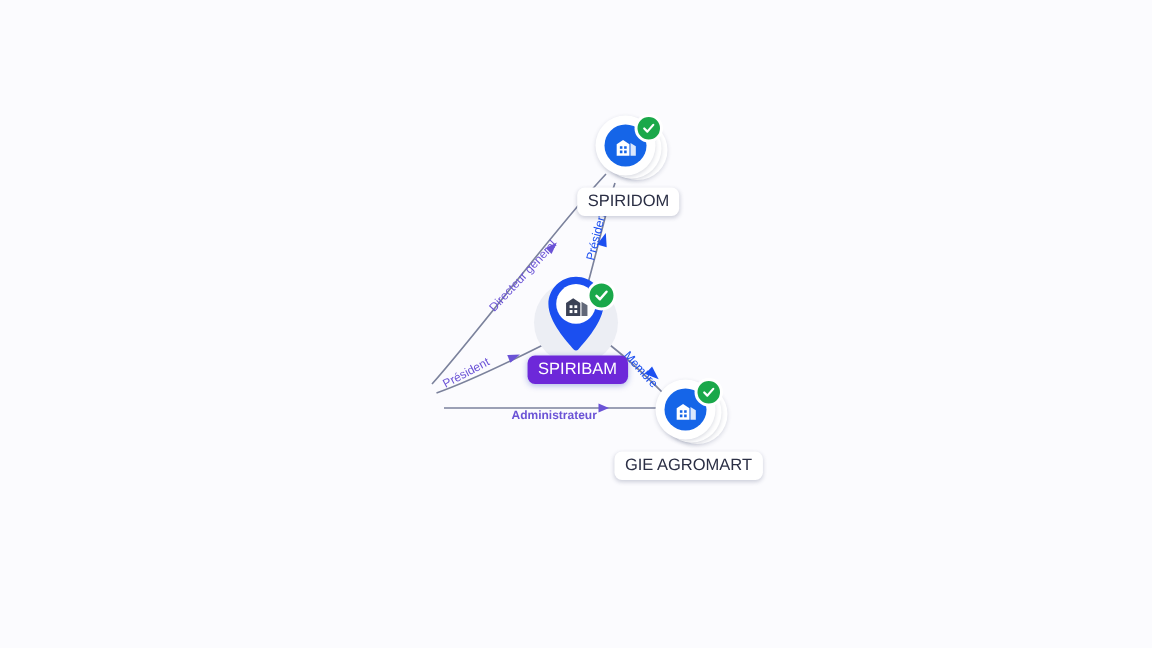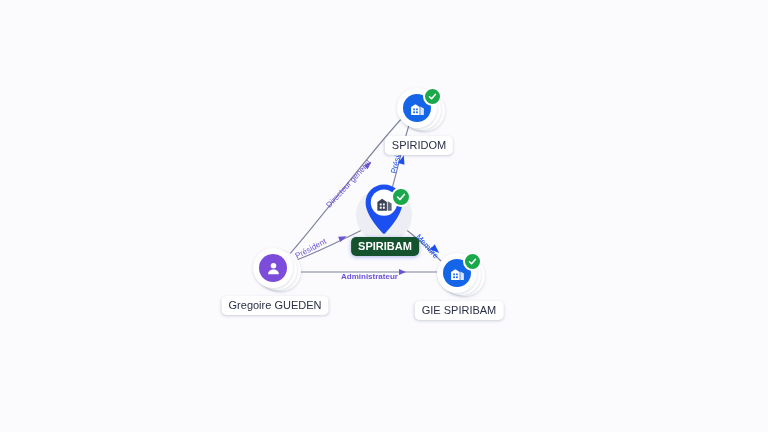--- a/index.html
+++ b/index.html
@@ -41,21 +41,21 @@
   .nlabel{
     position:absolute;left:50%;transform:translateX(-50%);
     white-space:nowrap;
     font-size:11px;line-height:13px;
     padding:3px 7px;border-radius:5px;
     background:#ffffff;color:#2b2f45;
     box-shadow:0 1px 3px rgba(40,50,90,.22);
     font-family:"Liberation Sans", sans-serif;
   }
   .nlabel.primary{
-    background:#14532d;color:#ffffff;font-weight:700;
+    background:#6d28d9;color:#ffffff;font-weight:400;
     box-shadow:0 1px 4px rgba(20,50,180,.35);
   }
 
   
   .pin-wrap{position:relative;width:58px;height:62px;}
   .halo{
     position:absolute;left:1px;top:4px;width:56px;height:56px;border-radius:50%;
     background:#eceef4;
   }
   .pin{position:absolute;left:9px;top:0px;width:40px;height:52px;}
@@ -114,21 +114,21 @@
   <div class="elabel blue" style="left:398px;top:170px;transform:rotate(-76deg) translate(0,-50%);">Président</div>
 
   <div class="elabel blue" style="left:414px;top:234px;transform:rotate(48deg) translate(0,-50%);">Membre</div>
 
   <div class="elabel purple" style="left:331px;top:205px;transform:rotate(-47deg) translate(0,-50%);">Directeur general</div>
 
   <div class="elabel purple" style="left:298px;top:256px;transform:rotate(-28deg) translate(0,-50%);">Président</div>
 
   <div class="elabel purple" style="left:341px;top:272px;font-weight:bold;">Administrateur</div>
 
-  <div class="node" style="left:419px;top:110px;">
+  <div class="node" style="left:419px;top:99px;">
     <div class="stack">
       <div class="card c3"></div>
       <div class="card c2"></div>
       <div class="card c1"></div>
       <div class="disc company">
         <svg viewBox="0 0 24 24" width="17" height="17" fill="#ffffff" aria-hidden="true">
           <path d="M3 21V10l6-4 6 4v11H3z"></path>
           <path d="M16 21V9l5 3v9h-5z" opacity=".85"></path>
           <rect x="6" y="12" width="2.4" height="2.4" fill="#1565e8"></rect>
           <rect x="10" y="12" width="2.4" height="2.4" fill="#1565e8"></rect>
@@ -159,37 +159,23 @@
           <rect x="6" y="16" width="2.4" height="2.6" fill="#1565e8"></rect>
           <rect x="10" y="16" width="2.4" height="2.6" fill="#1565e8"></rect>
         </svg>
       </div>
       <div class="badge">
         <svg viewBox="0 0 24 24" fill="none" stroke="#ffffff" stroke-width="4" stroke-linecap="round" stroke-linejoin="round">
           <path d="M4 12.5l5.5 5.5L20 6"></path>
         </svg>
       </div>
     </div>
-    <div class="nlabel" style="top:48px;">GIE SPIRIBAM</div>
+    <div class="nlabel" style="top:48px;">GIE AGROMART</div>
   </div>
 
-  <div class="node" style="left:275px;top:270px;">
-    <div class="stack">
-      <div class="card c3"></div>
-      <div class="card c2"></div>
-      <div class="card c1"></div>
-      <div class="disc person">
-        <svg viewBox="0 0 24 24" width="17" height="17" fill="#ffffff" aria-hidden="true">
-          <circle cx="12" cy="8" r="3.9"></circle>
-          <path d="M4.4 20c0-4.2 3.4-6.6 7.6-6.6s7.6 2.4 7.6 6.6z"></path>
-        </svg>
-      </div>
-    </div>
-    <div class="nlabel" style="top:48px;">Gregoire GUEDEN</div>
-  </div>
 
   <div class="node" style="left:384px;top:214px;">
     <div class="pin-wrap">
       <div class="halo"></div>
       <svg class="pin" viewBox="0 0 40 52">
         <path d="M20 1.5 C9.8 1.5 1.6 9.6 1.6 19.7 C1.6 31.5 14.2 45.1 18.5 50.0
                  a2 2 0 0 0 3.0 0 C25.8 45.1 38.4 31.5 38.4 19.7 C38.4 9.6 30.2 1.5 20 1.5 z" fill="#1b4ff0"></path>
         <circle cx="20" cy="19.6" r="13.2" fill="#ffffff"></circle>
       </svg>
       <div class="pin-icon">

